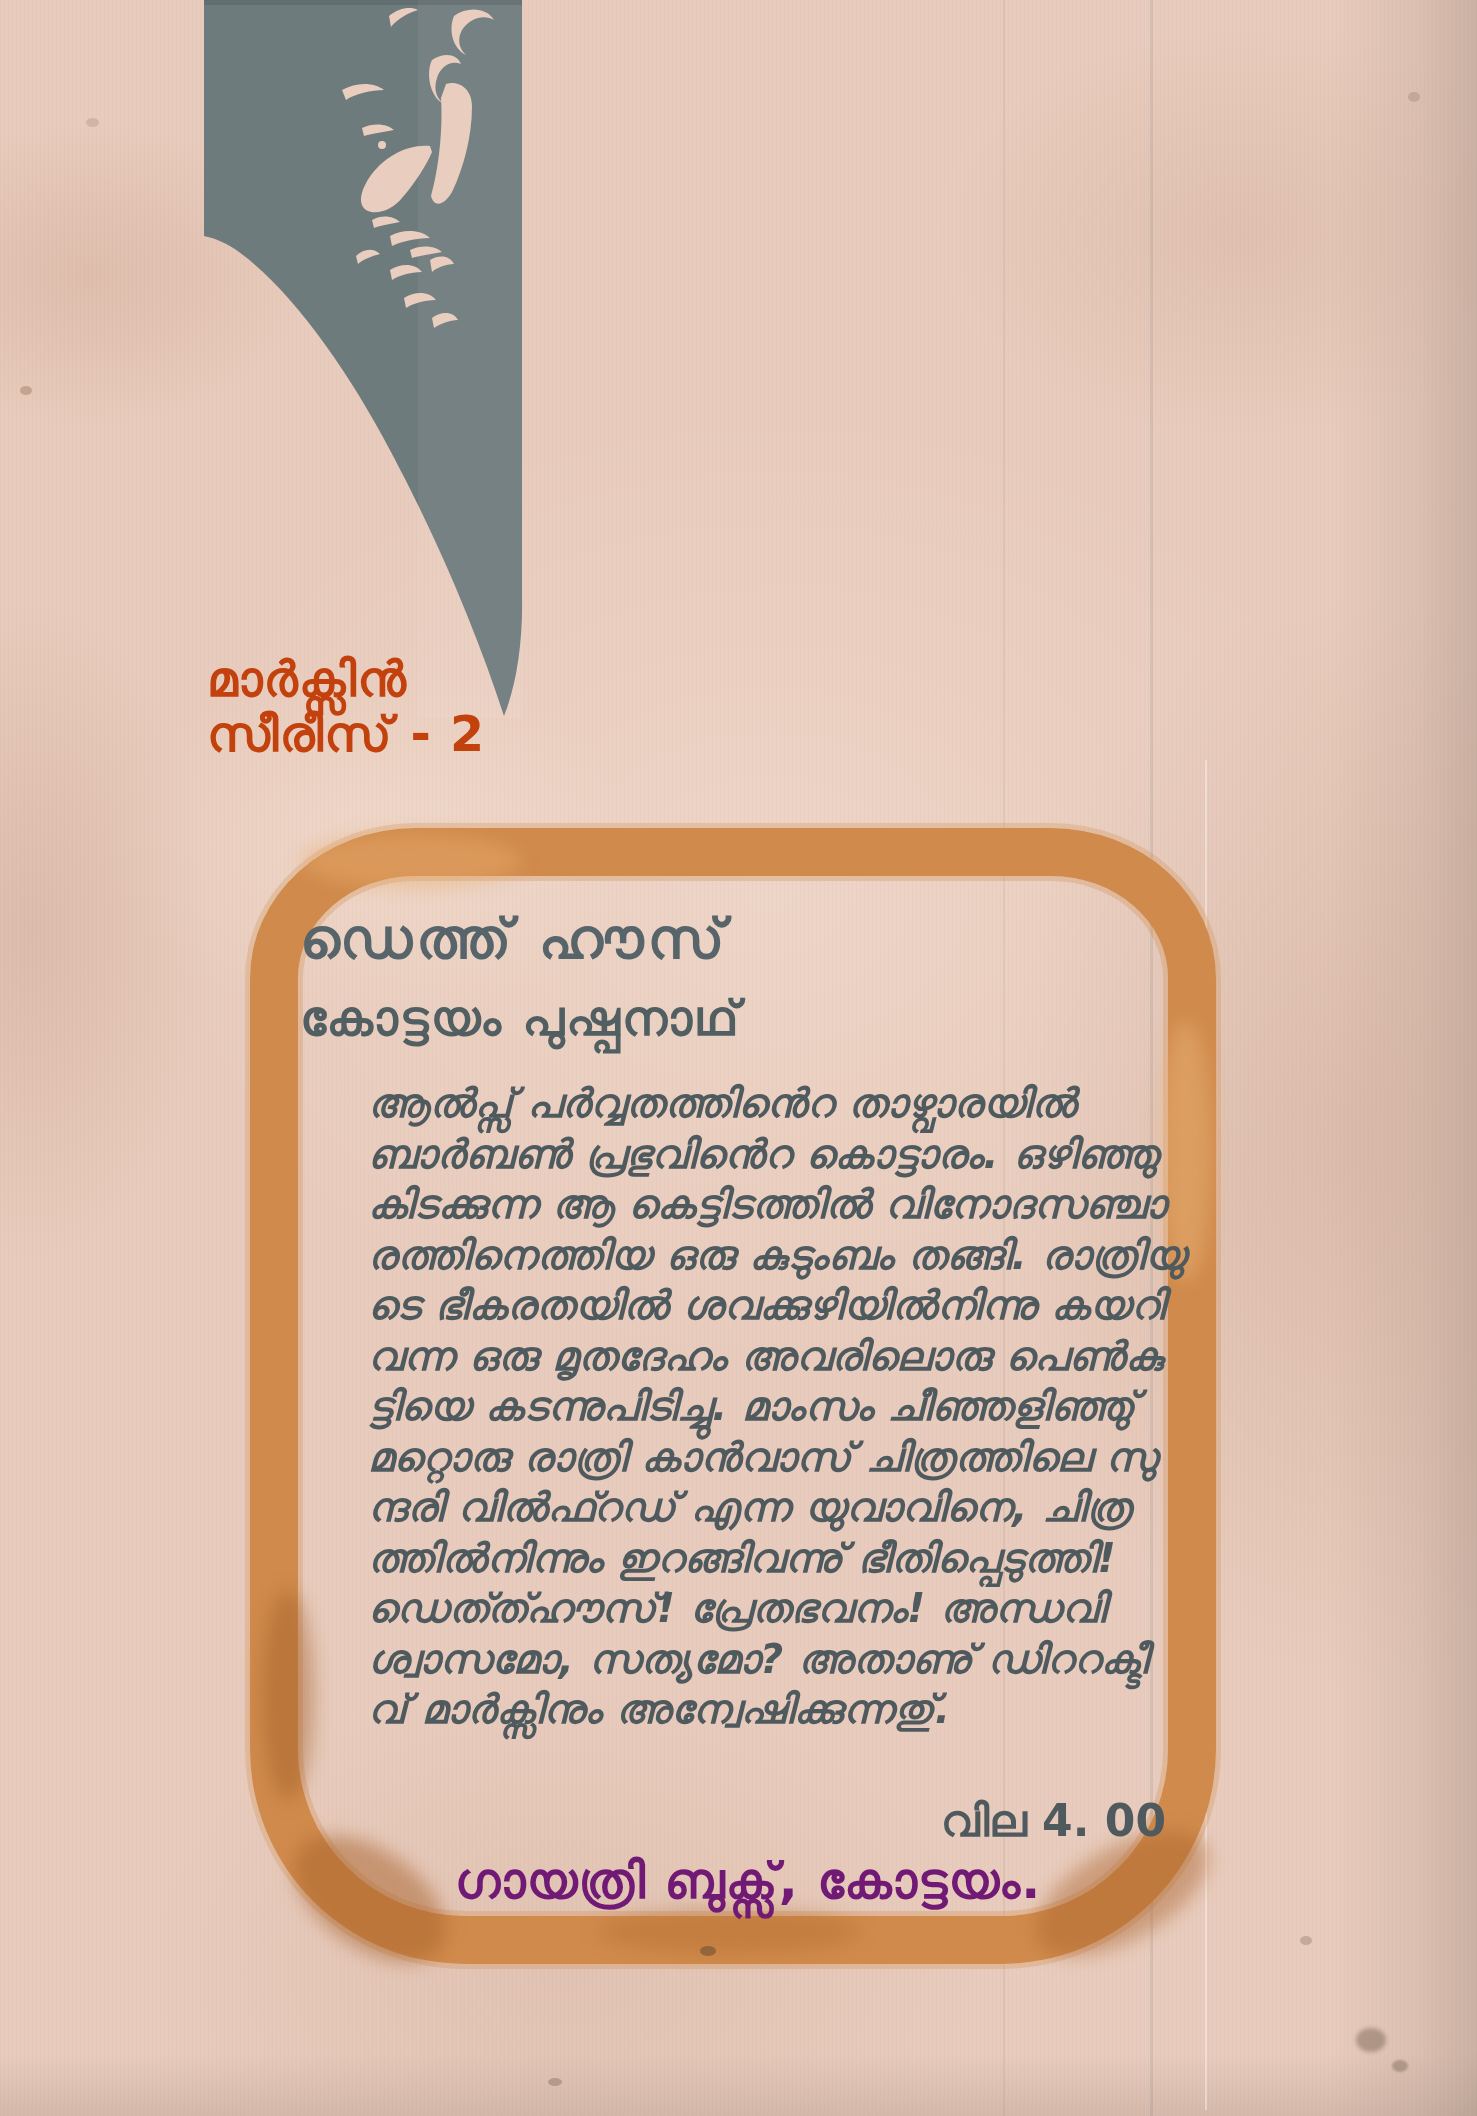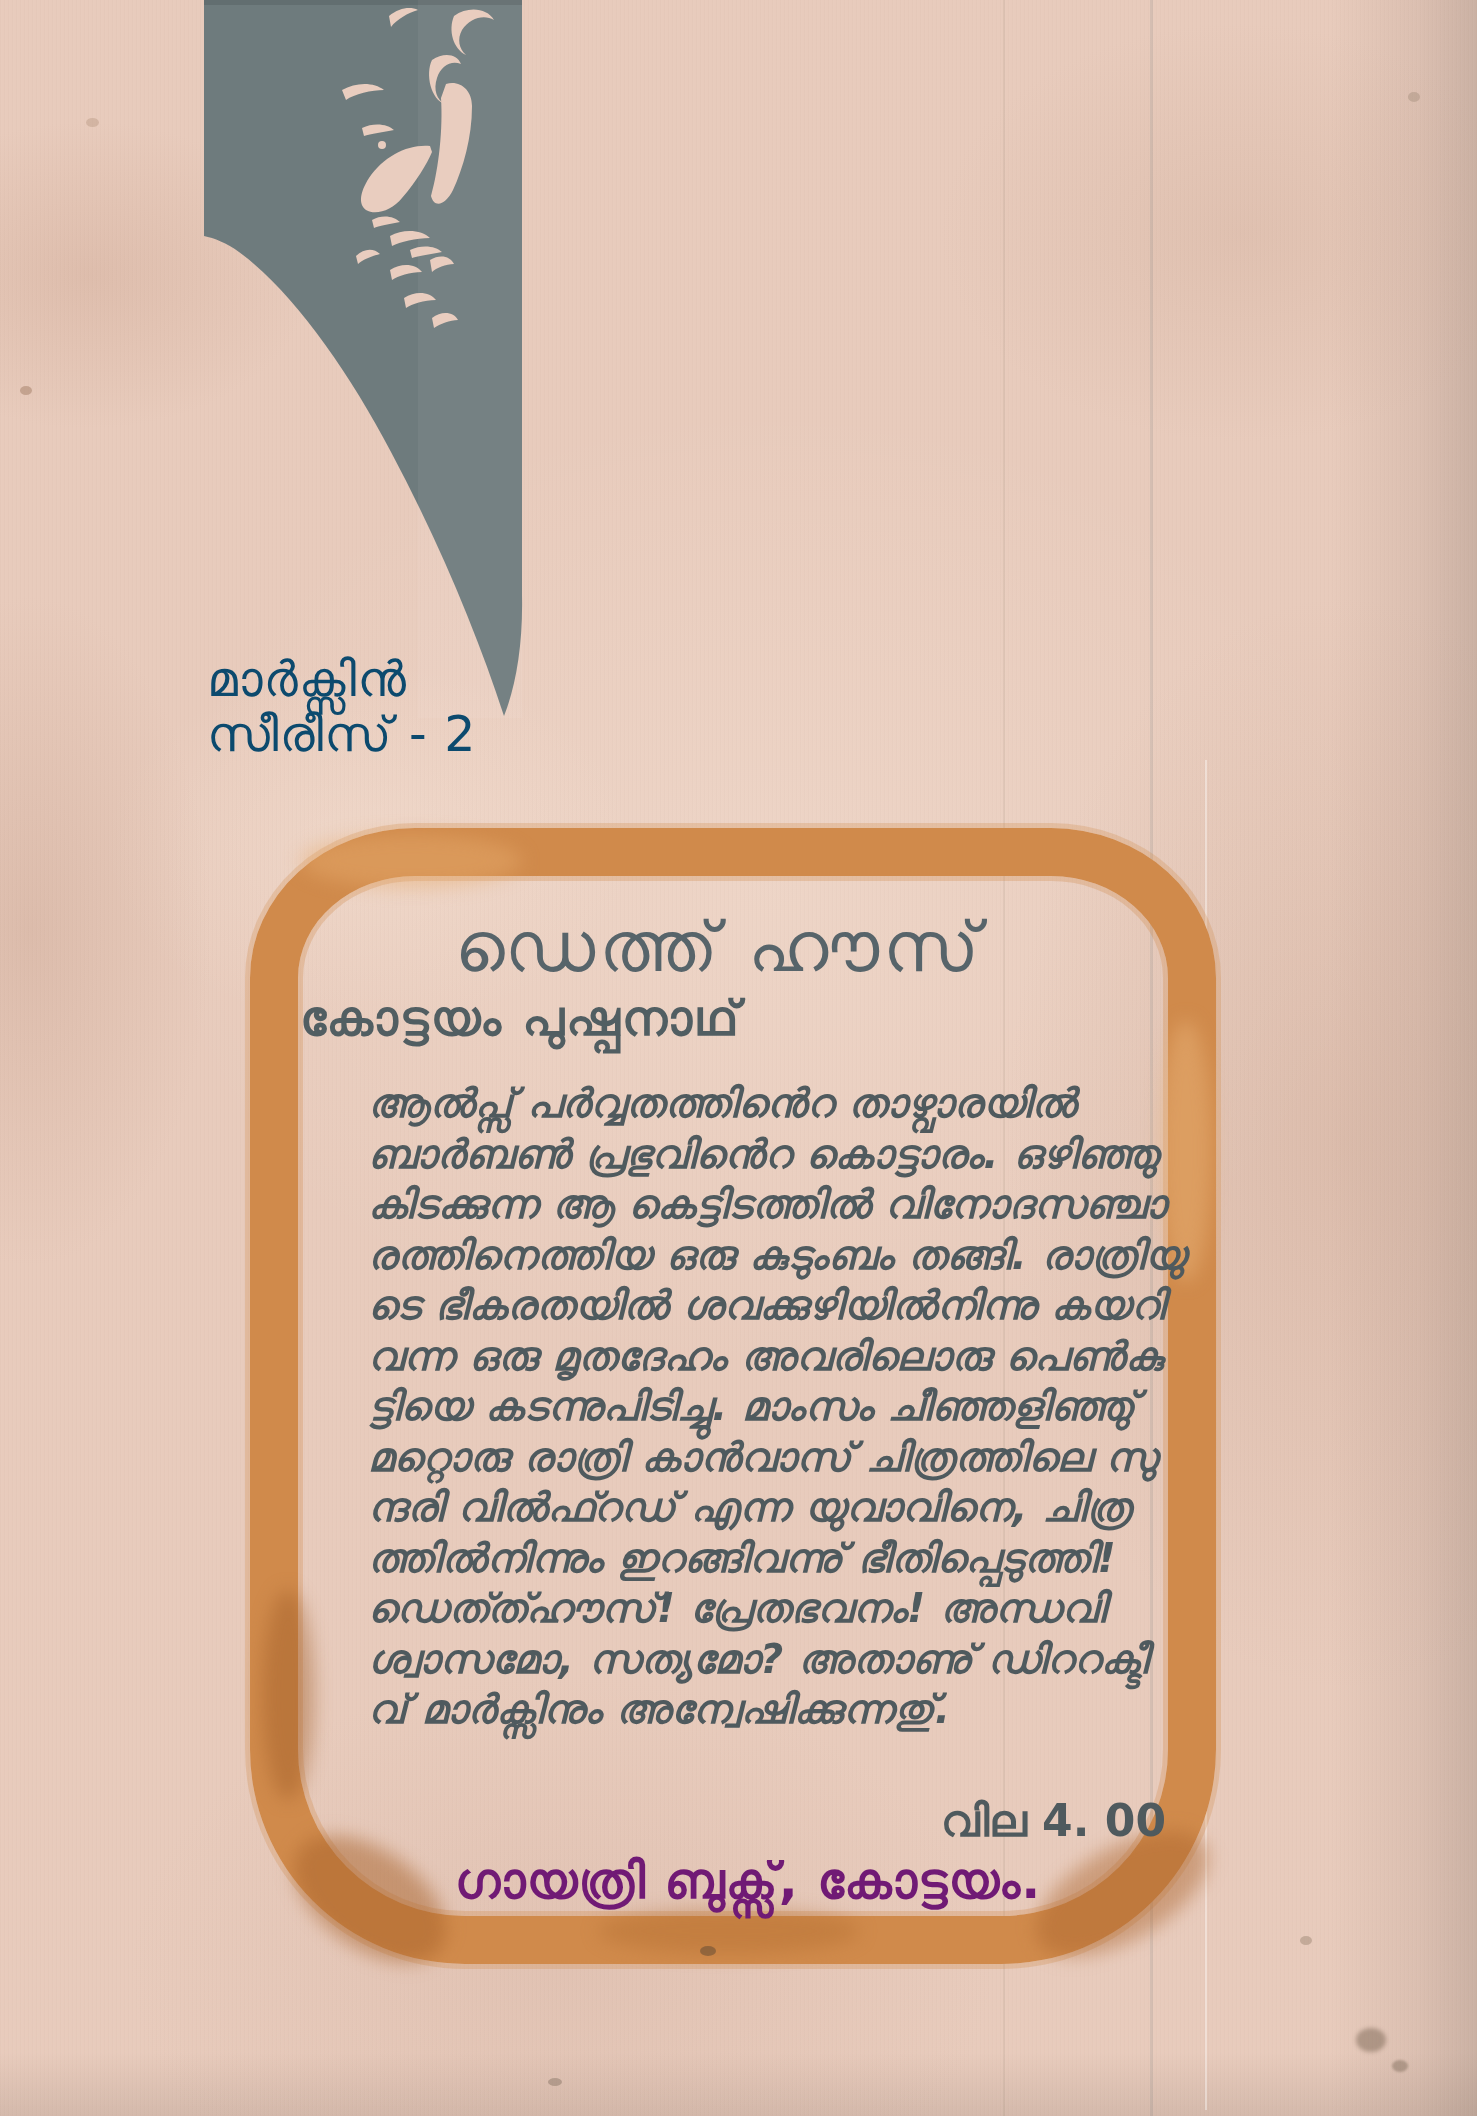--- a/index.html
+++ b/index.html
@@ -27,35 +27,35 @@
   }
   .speck{position:absolute;border-radius:50%;}
   .crease{position:absolute;top:0;height:2116px;}
 
   
   .illustration{position:absolute;left:196px;top:0;width:330px;height:720px;}
 
   
   .series{
     position:absolute;left:207px;top:652px;width:380px;
-    color:#0c4a6e;font-size:49px;font-weight:normal;line-height:55px;letter-spacing:1px;
+    color:#c2410c;font-size:49px;font-weight:bold;line-height:55px;letter-spacing:1px;
   }
 
   
   .blurb-box{
     position:absolute;left:250px;top:828px;width:966px;height:1136px;box-sizing:border-box;
     border:48px solid #d08a4b;
     border-radius:165px 165px 215px 215px / 150px 150px 215px 215px;
     box-shadow:0 0 0 5px rgba(209,140,76,.28), inset 0 0 0 5px rgba(209,140,76,.30);
   }
   .blotch{position:absolute;border-radius:50%;filter:blur(9px);}
 
   
   .box-text{position:absolute;color:#4f5a5e;}
-  .book-title{left:300px;top:906px;width:866px;text-align:center;font-size:70px;font-weight:normal;letter-spacing:4px;padding-right:28px;box-sizing:border-box;color:#57646a;}
+  .book-title{left:300px;top:906px;width:866px;font-size:56px;font-weight:bold;letter-spacing:4px;padding-right:28px;box-sizing:border-box;color:#57646a;}
   .book-author{left:300px;top:990px;width:866px;text-align:left;font-size:49px;font-weight:bold;letter-spacing:2px;padding-right:32px;box-sizing:border-box;color:#515e62;}
   .blurb{left:368px;top:1078px;width:800px;font-size:40px;font-weight:bold;line-height:50.5px;letter-spacing:.5px;}
   .blurb-line{white-space:nowrap;font-style:italic;}
   .price-line{left:300px;top:1795px;width:866px;text-align:right;font-size:44px;font-weight:bold;padding-left:82px;box-sizing:border-box;}
   .publisher-line{left:300px;top:1852px;width:866px;text-align:center;font-size:50px;font-weight:bold;letter-spacing:1px;padding-left:30px;box-sizing:border-box;color:#701a75;}
 </style>
 </head>
 <body>
 
 <div class="paper"></div>

